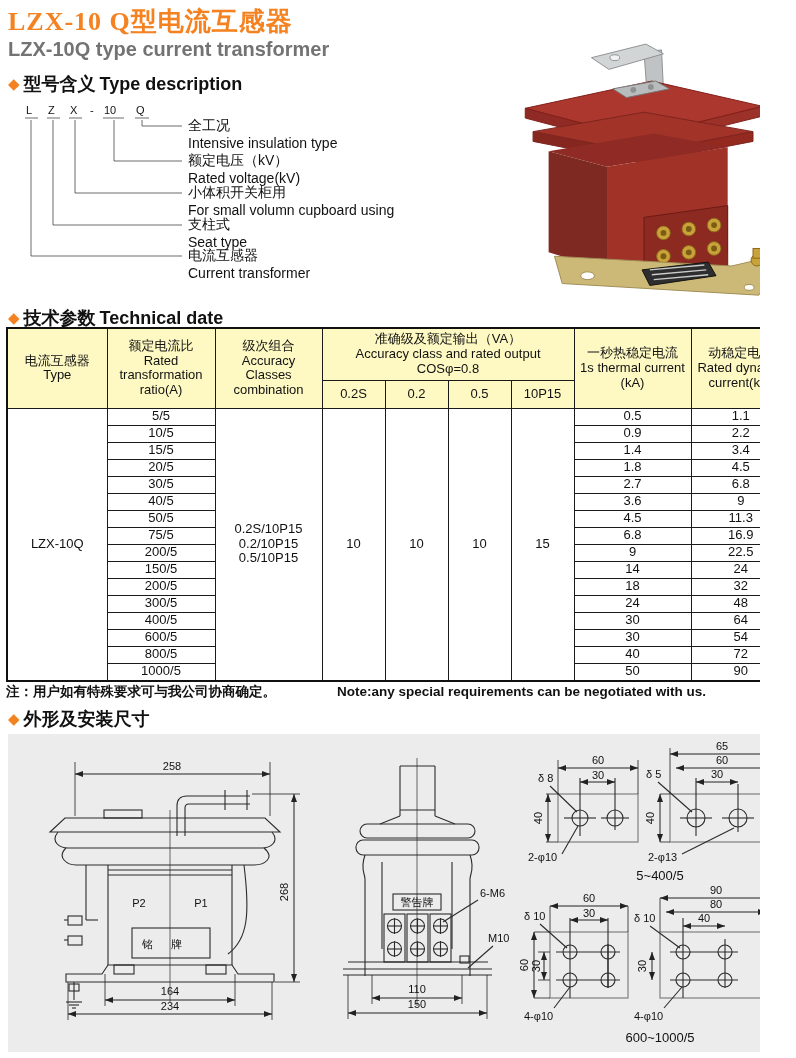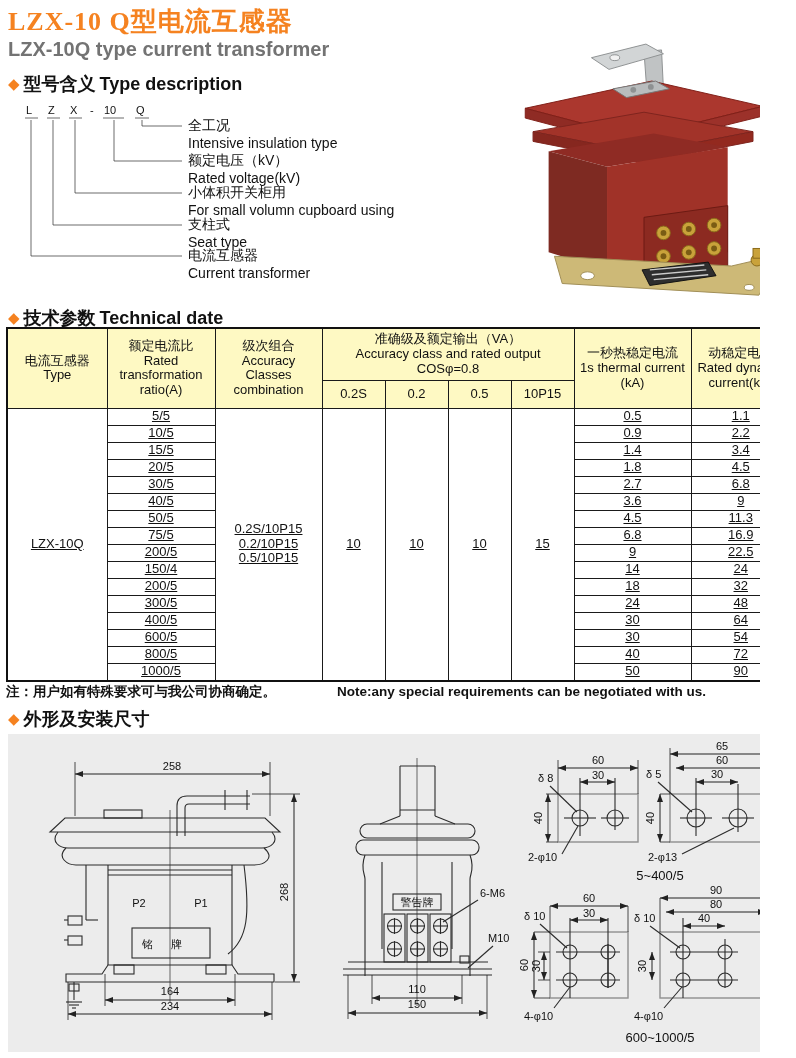--- a/index.html
+++ b/index.html
@@ -13,21 +13,21 @@
   .sec{font-size:18px;color:#111;display:flex;align-items:center;gap:4px;}
   .sec .dia{color:#f58220;font-size:15px;}
   .sec .cn{font-weight:bold;}
   .sec .en{font-weight:bold;}
   
   table{border-collapse:collapse;table-layout:fixed;width:784px;}
   th,td{border:1px solid #1a1a1a;text-align:center;vertical-align:middle;
         font-size:13px;line-height:1.12;padding:0;}
   thead th{background:#fef9c3;font-weight:normal;}
   table{border:2px solid #111;}
-  tbody td{height:16px;text-decoration:underline;}
+  tbody td{height:16px;}
   .hl{display:block;}
   
   .note{font-size:13.5px;font-weight:bold;white-space:nowrap;}
   .note .en{margin-left:14px;padding-left:47px;}
   
   .panel{background:#ececec;}
   
   svg text{font-family:"Liberation Sans",sans-serif;fill:#111;font-size:11px;}
   .ln{stroke:#2b2b2b;stroke-width:1.1;fill:none;}
   .thin{stroke:#2b2b2b;stroke-width:0.7;fill:none;}
@@ -259,21 +259,21 @@
           <td>75/5</td>
           <td>6.8</td>
           <td>16.9</td>
         </tr>
         <tr>
           <td>200/5</td>
           <td>9</td>
           <td>22.5</td>
         </tr>
         <tr>
-          <td>150/4</td>
+          <td>150/5</td>
           <td>14</td>
           <td>24</td>
         </tr>
         <tr>
           <td>200/5</td>
           <td>18</td>
           <td>32</td>
         </tr>
         <tr>
           <td>300/5</td>

